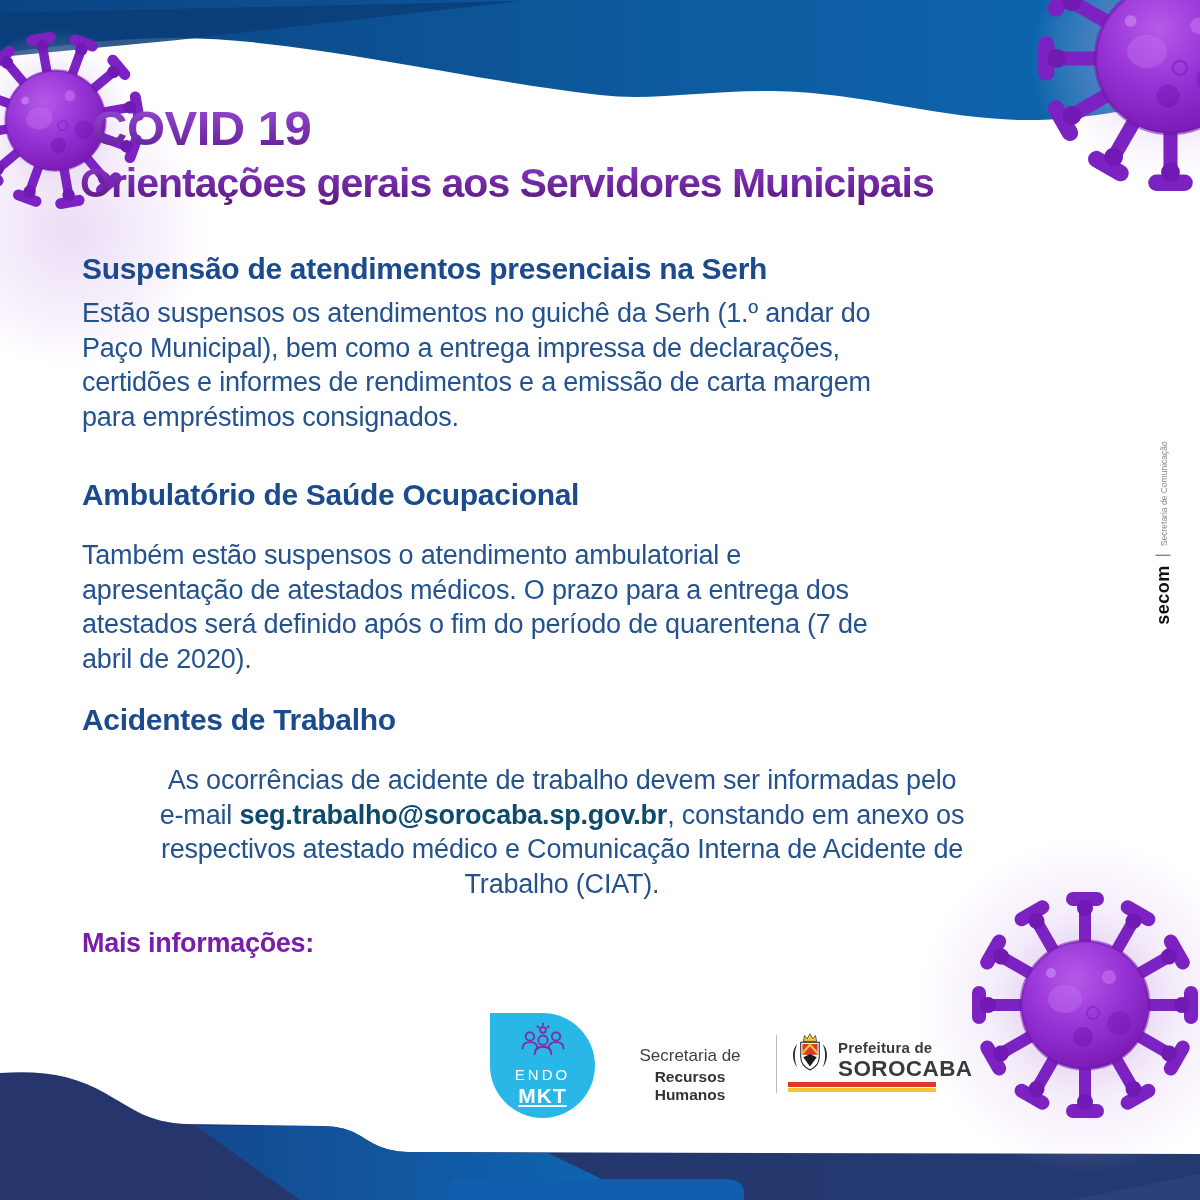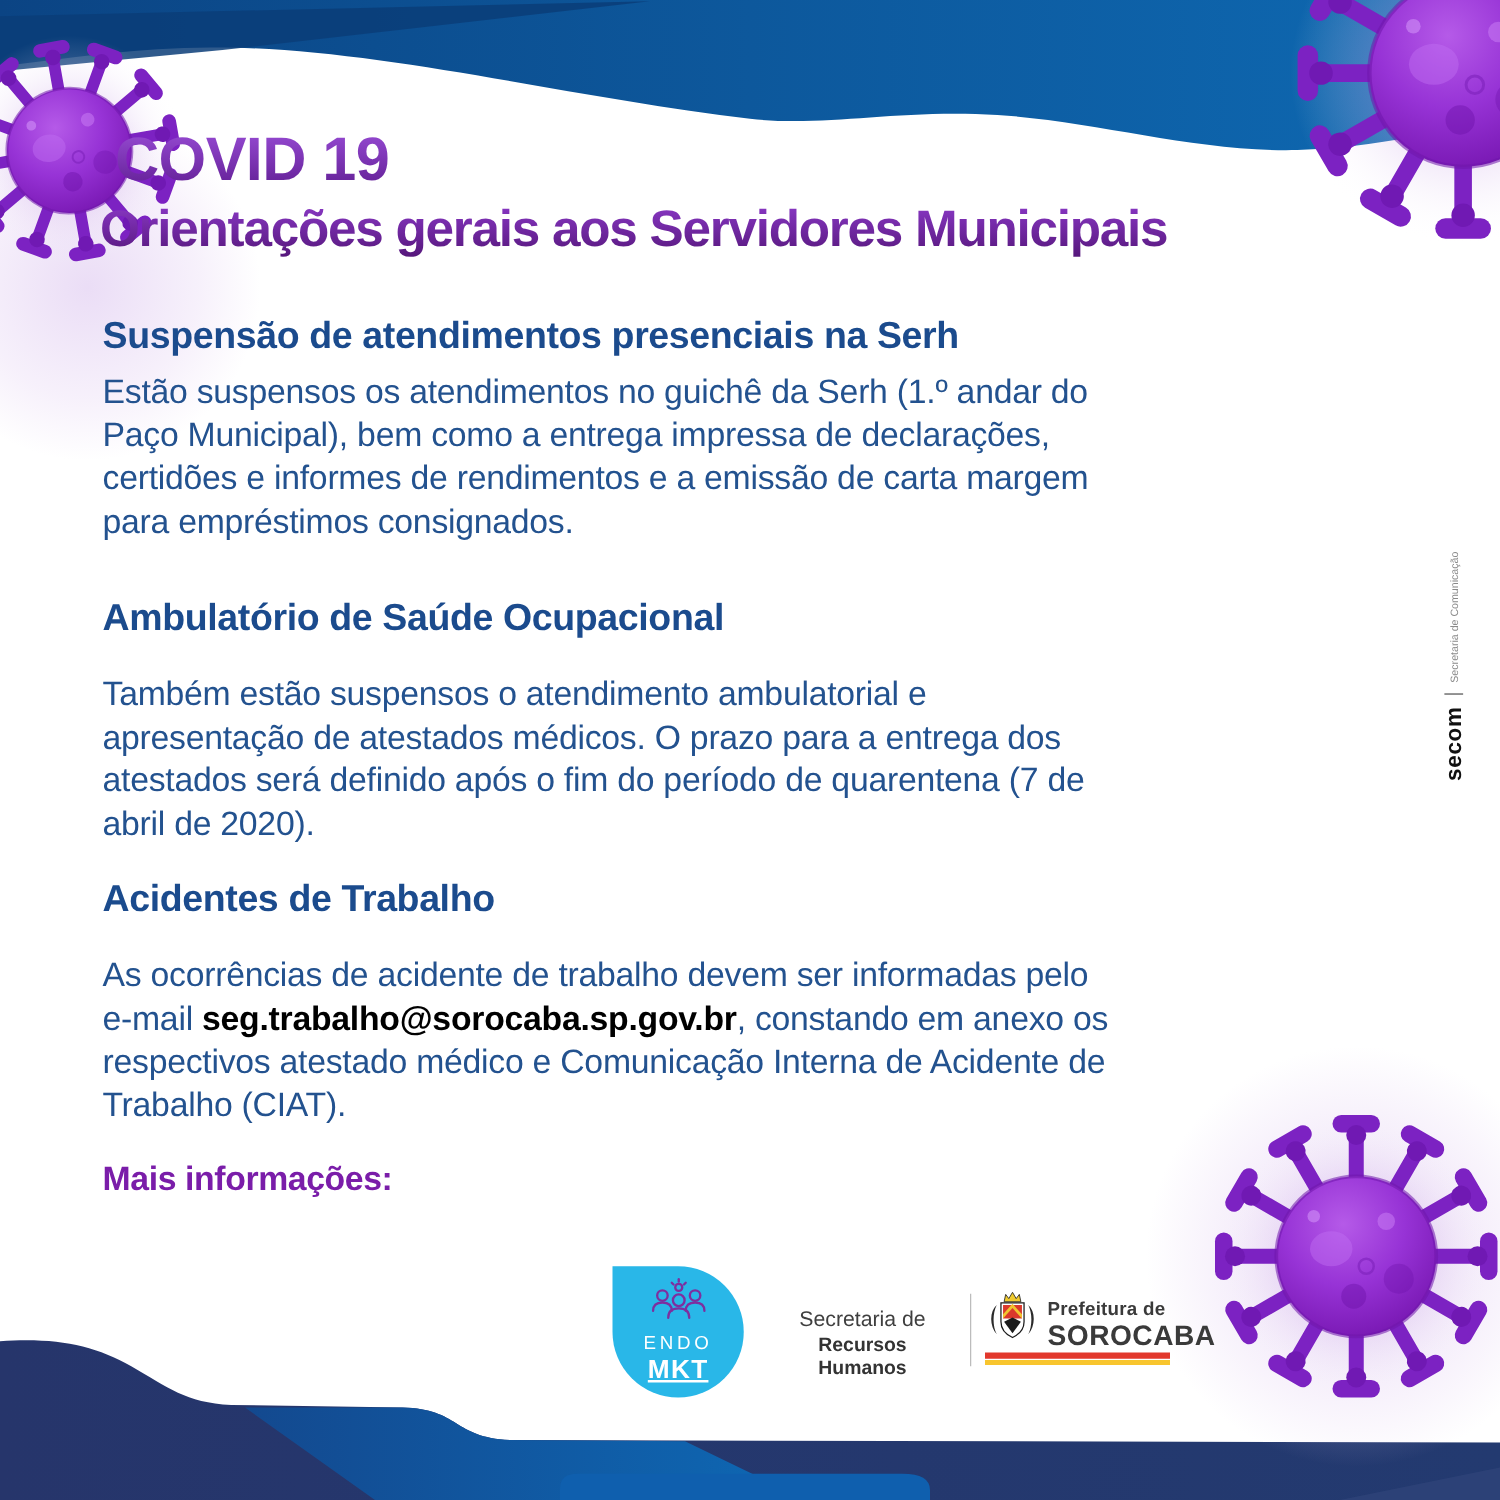--- a/index.html
+++ b/index.html
@@ -25,22 +25,22 @@
   @supports ((-webkit-background-clip:text) or (background-clip:text)){
     .title{background:linear-gradient(180deg,#9b4ed8 0%,#5d1b8f 100%);-webkit-background-clip:text;background-clip:text;color:transparent;}
     .subtitle{background:linear-gradient(180deg,#8d3aca 0%,#541679 100%);-webkit-background-clip:text;background-clip:text;color:transparent;}
   }
   
   .h-sec{position:absolute;left:82px;margin:0;font-size:30px;font-weight:700;letter-spacing:-0.3px;color:#1b4b8d;}
   .p-body{position:absolute;left:82px;margin:0;width:960px;font-size:27px;line-height:34.5px;
     letter-spacing:-0.2px;color:#23528f;white-space:pre-line;}
   .h1-pos{top:252px;} .p1-pos{top:296px;}
   .h2-pos{top:478px;} .p2-pos{top:538px;}
-  .h3-pos{top:703px;} .p3-pos{top:763px;}
-  .bold-inline{font-weight:700;color:#000000;}
+  .h3-pos{top:703px;} .p3-pos{top:763px;text-align:center;}
+  .bold-inline{font-weight:700;color:#0c4a6e;}
   .more-info{position:absolute;left:82px;top:928px;font-size:27px;display:flex;gap:0;align-items:baseline;}
   .more-info .lbl{font-weight:700;color:#7a1da9;letter-spacing:-0.3px;}
   .more-info .url{color:#9a4fd2;letter-spacing:-0.3px;}
   
   .secom{position:absolute;left:1163px;top:533px;transform:translate(-50%,-50%) rotate(-90deg);
     display:flex;align-items:center;gap:9px;white-space:nowrap;}
   .secom-big{font-size:18px;font-weight:700;color:#111111;letter-spacing:.5px;}
   .secom-div{width:1px;height:15px;background:#555;}
   .secom-small{font-size:8.5px;color:#8a8a8a;}
   

